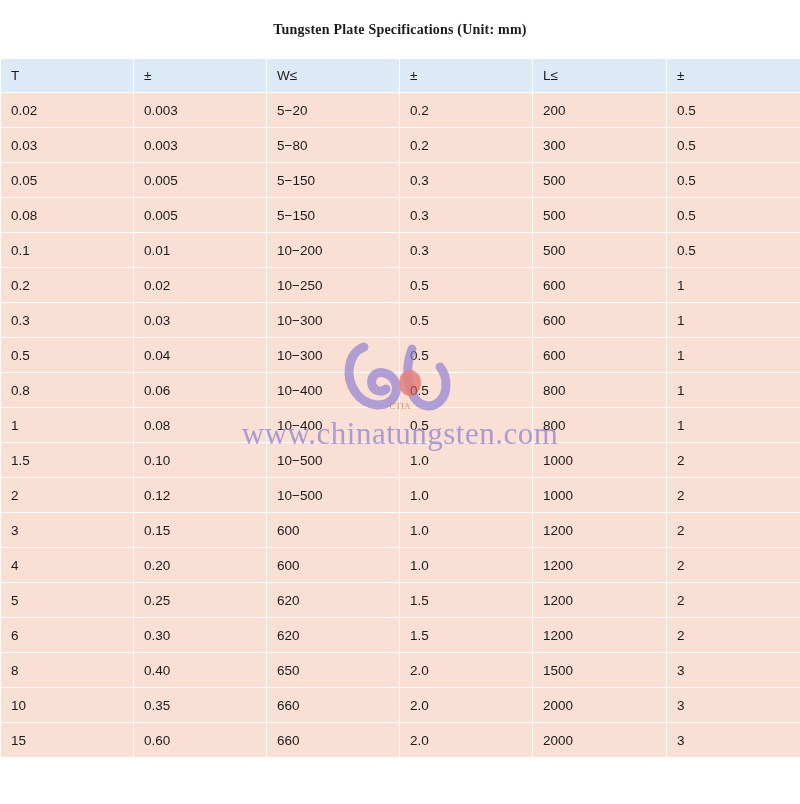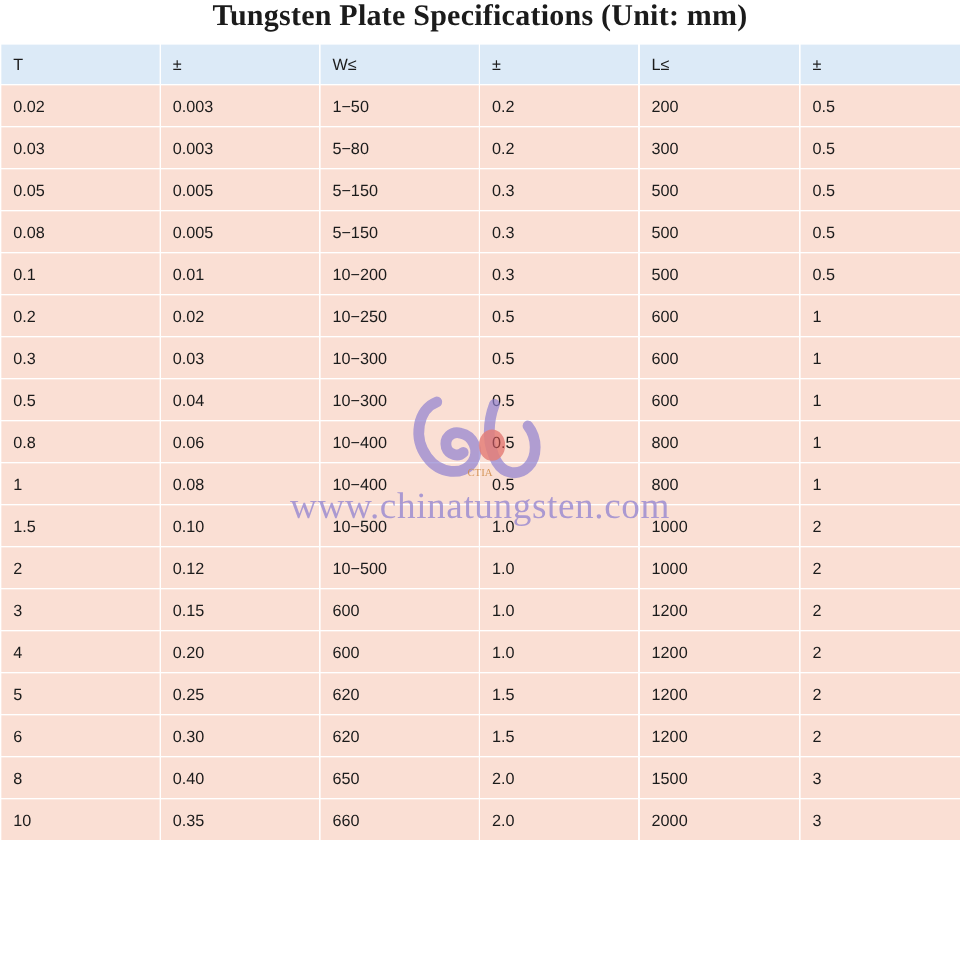--- a/index.html
+++ b/index.html
@@ -16,24 +16,24 @@
   .page {
     position: relative;
     width: 800px;
     height: 804px;
     box-sizing: border-box;
   }
   .title {
     text-align: center;
     font-family: "Liberation Serif", serif;
     font-weight: bold;
-    font-size: 25px;
+    font-size: 14px;
     color: #1b1b1b;
-    padding: 0 0 8px 0;
-    margin: 0;
+    padding: 10px 0 8px 0;
+    margin: 12px;
     letter-spacing: 0.2px;
   }
   table.spec {
     width: 800px;
     border-collapse: collapse;
     table-layout: fixed;
     font-size: 13.5px;
     color: #1b1b1b;
   }
   table.spec col.c0 { width: 133px; }
@@ -131,21 +131,21 @@
         <th>W≤</th>
         <th>±</th>
         <th>L≤</th>
         <th>±</th>
       </tr>
     </thead>
     <tbody>
       <tr>
         <td>0.02</td>
         <td>0.003</td>
-        <td>1−50</td>
+        <td>5−20</td>
         <td>0.2</td>
         <td>200</td>
         <td>0.5</td>
       </tr>
       <tr>
         <td>0.03</td>
         <td>0.003</td>
         <td>5−80</td>
         <td>0.2</td>
         <td>300</td>
@@ -267,20 +267,28 @@
         <td>8</td>
         <td>0.40</td>
         <td>650</td>
         <td>2.0</td>
         <td>1500</td>
         <td>3</td>
       </tr>
       <tr>
         <td>10</td>
         <td>0.35</td>
+        <td>660</td>
+        <td>2.0</td>
+        <td>2000</td>
+        <td>3</td>
+      </tr>
+      <tr>
+        <td>15</td>
+        <td>0.60</td>
         <td>660</td>
         <td>2.0</td>
         <td>2000</td>
         <td>3</td>
       </tr>
     </tbody>
   </table>
 
   <div class="watermark">
     <div class="wm-inner">

